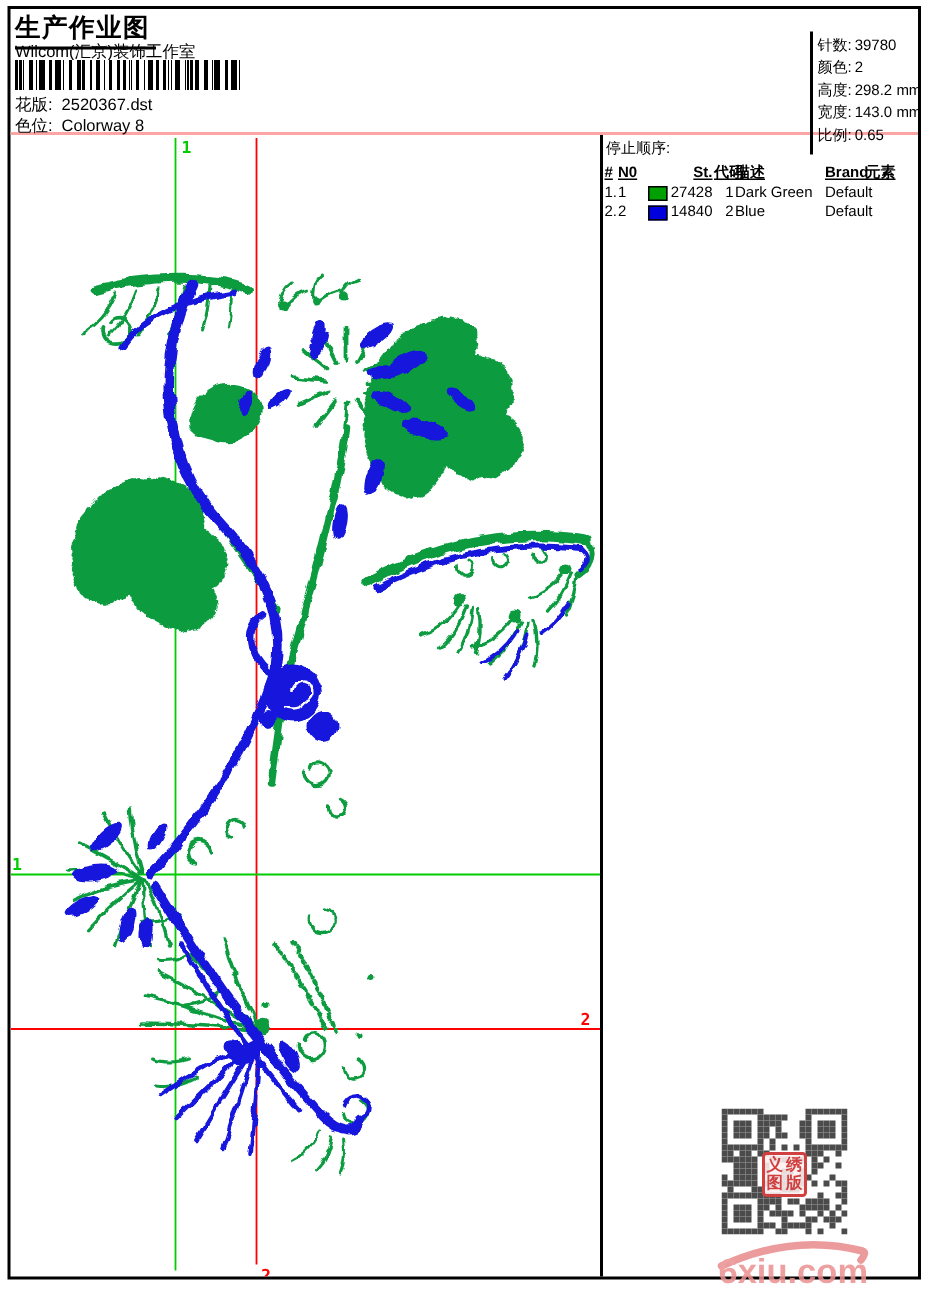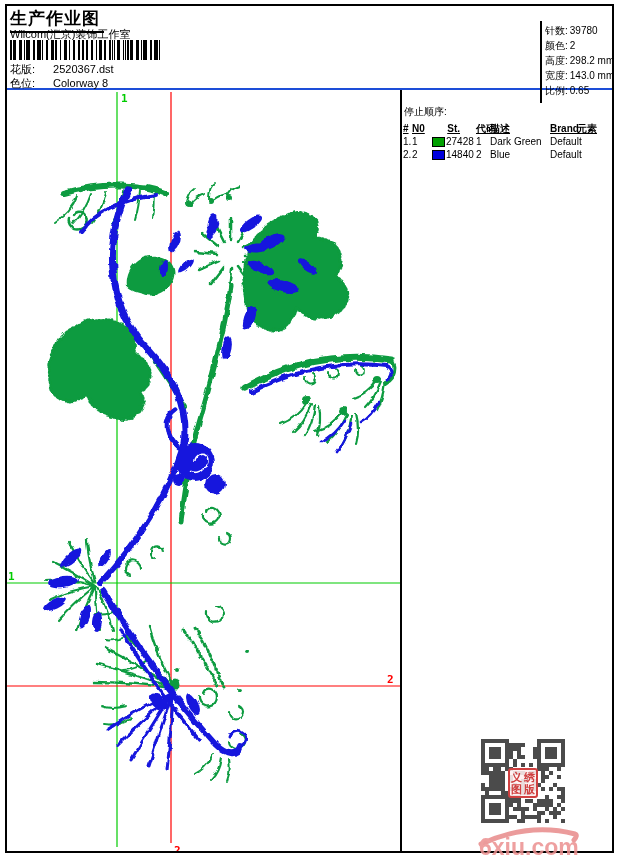--- a/index.html
+++ b/index.html
@@ -1,42 +1,42 @@
 <!DOCTYPE html>
 <html style="--g: #0a9b3f; --b: #1414dd; --gg: #00cc00; --rr: #ff0000;"><head>
 <meta charset="utf-8">
 <style>
   html,body{margin:0;padding:0;width:620px;height:860px;background:#fff;
     font-family:"Liberation Sans",sans-serif;overflow:hidden;position:relative;}
   .page{position:absolute;left:5px;top:4px;width:609px;height:849px;
     border:2px solid #000;box-sizing:border-box;background:#fff;}
   
-  .hdr{position:absolute;left:0;top:0;width:605px;height:82px;border-bottom:2px solid #1d4ed8;}
+  .hdr{position:absolute;left:0;top:0;width:605px;height:82px;border-bottom:2px solid #fca5a5;}
   .title{position:absolute;left:3px;top:1px;font-size:17px;font-weight:bold;
     letter-spacing:1px;border-bottom:2px solid #000;padding:0 4px 1px 0;}
   .subtitle{position:absolute;left:3px;top:21px;font-size:11px;white-space:nowrap;}
   .barcode{position:absolute;left:3px;top:34px;width:152px;height:20px;background:
     repeating-linear-gradient(90deg,#000 0 2px,transparent 2px 5px,#000 5px 6px,transparent 6px 9px),
     repeating-linear-gradient(90deg,transparent 0 3px,#000 3px 5px,transparent 5px 11px,#000 11px 12px,transparent 12px 13px);
     background-color:#fff;}
   .hfield{position:absolute;left:3px;font-size:11px;white-space:nowrap;}
-  .hfield .lab{margin-right:18px;}
+  .hfield .lab{margin-right:6px;}
   .f1{top:56px}.f2{top:70px}
   .info{position:absolute;left:533px;top:15px;width:80px;height:82px;border-left:2px solid #000;
     box-sizing:border-box;padding:2px 18px 0 3px;font-size:10px;line-height:15px;}
   .info div{white-space:nowrap;}
   .info .lab{margin-right:2px;}
   
   .panel{position:absolute;left:393px;top:84px;width:212px;height:761px;
     border-left:2px solid #000;box-sizing:border-box;}
-  .panel-heading{margin:15px 0 0 2px;font-size:10px;}
+  .panel-heading{margin:2px 0 0 2px;font-size:10px;}
   .seq-table{display:grid;grid-template-columns:9px 20px 14px 30px 14px 60px 27px 1fr;
     font-size:10px;line-height:13px;margin:3px 0 0 1px;}
   .seq-table .h{font-weight:bold;text-decoration:underline;white-space:nowrap;}
-  .c-st,.c-code{text-align:right;padding-right:16px;}
+  .c-st,.c-code{text-align:right;padding-right:1px;}
   .sw{width:11px;height:8px;border:1px solid #000;margin-top:2px;}
   .cell{white-space:nowrap;overflow:visible;}
   
   .design{position:absolute;left:0;top:84px;width:393px;height:761px;}
   .sg{stroke:var(--g);fill:none;stroke-linecap:round;}
   .sb{stroke:var(--b);fill:none;stroke-linecap:round;}
   .fg{fill:var(--g);}
   .fb{fill:var(--b);}
   .marker{font-family:"DejaVu Sans Mono",monospace;font-size:11px;font-weight:bold;}
   

